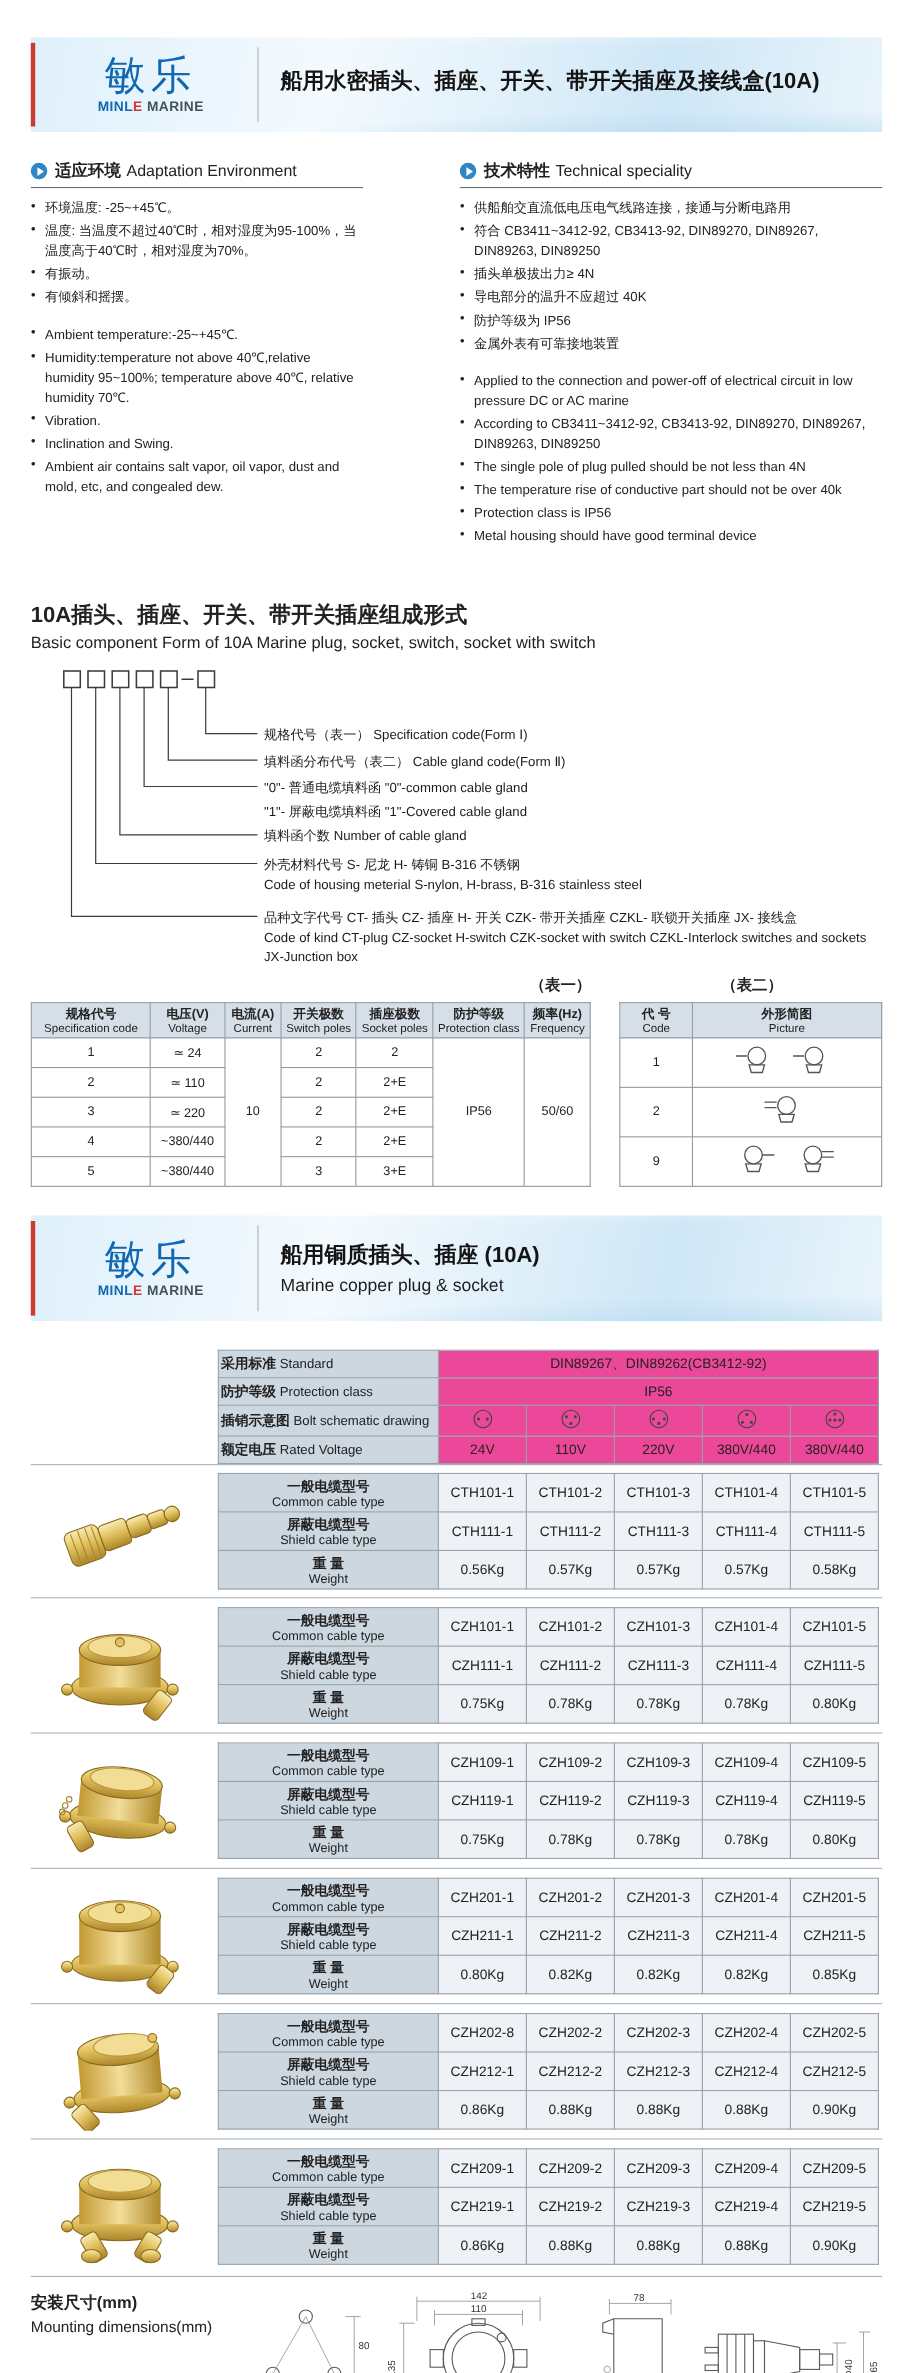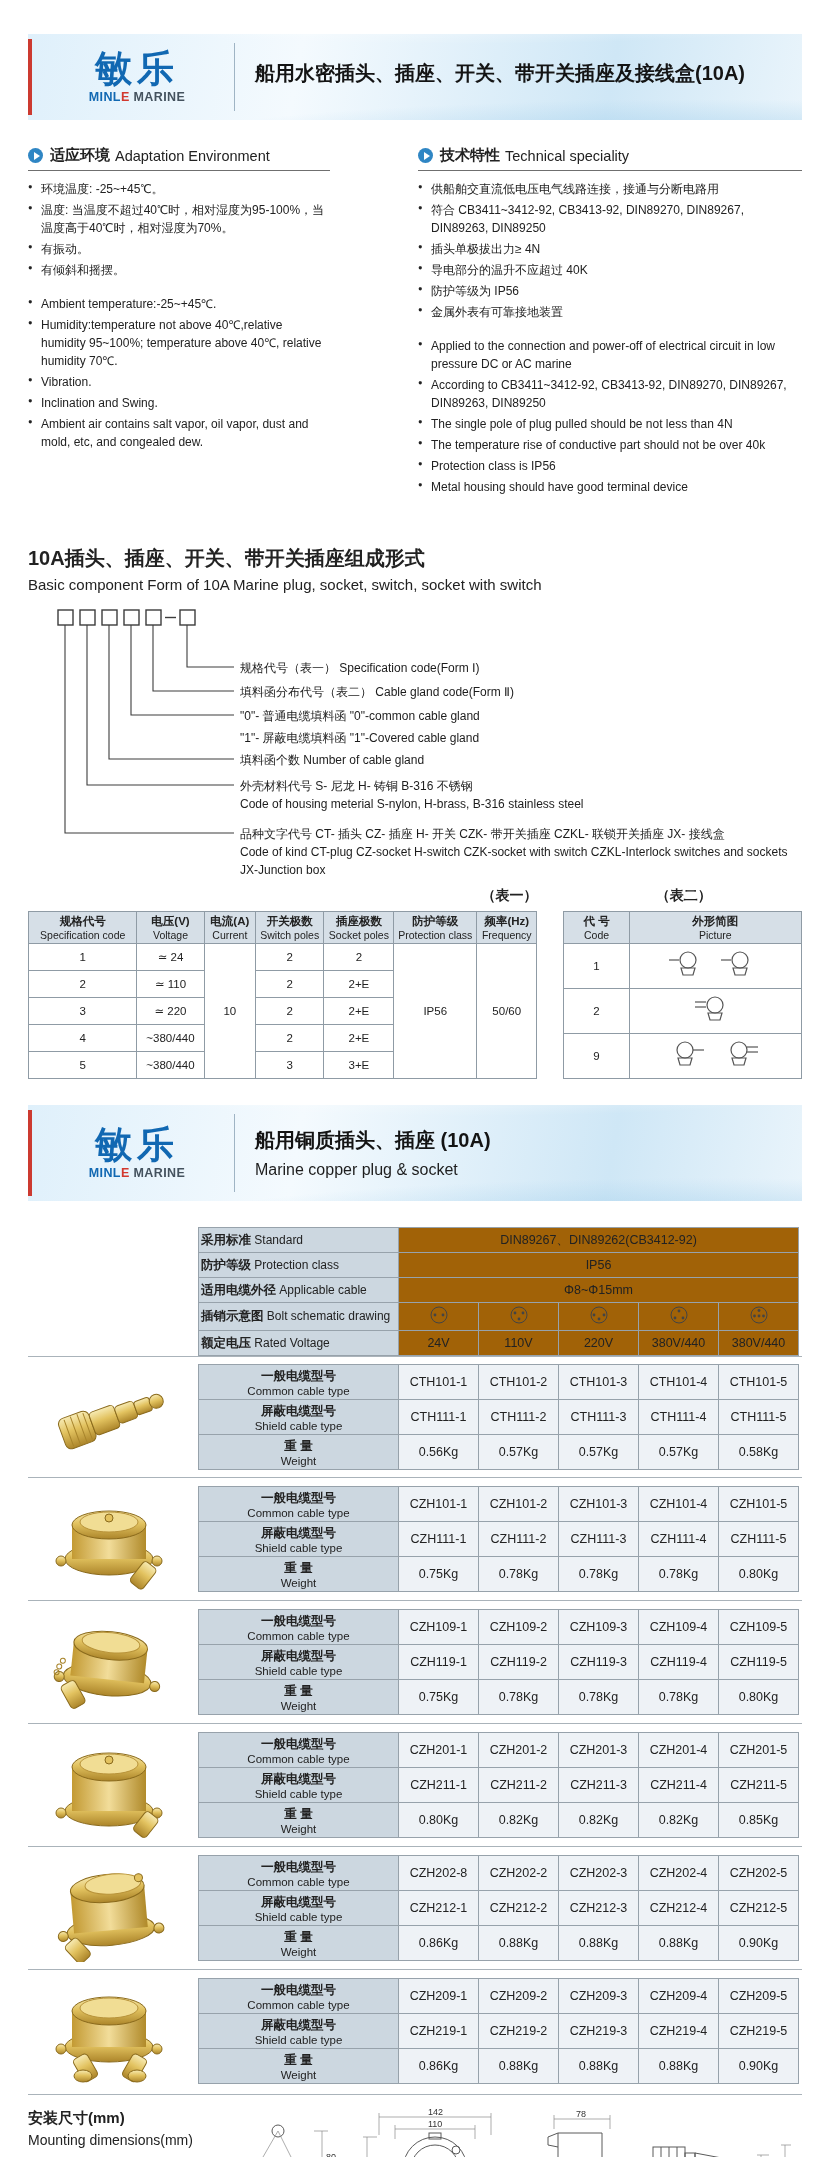--- a/index.html
+++ b/index.html
@@ -7,21 +7,21 @@
   .wrap{padding:0 28px;}
 
   
   .banner{position:relative;height:86px;margin:34px 28px 0;display:flex;align-items:center;
     background:
       radial-gradient(120% 90% at 88% 130%, rgba(140,195,230,.55), rgba(140,195,230,0) 60%),
       radial-gradient(100% 80% at 55% -40%, rgba(255,255,255,.95), rgba(255,255,255,0) 65%),
       linear-gradient(100deg,#dff0fb 0%,#f4fafe 35%,#cfe7f6 75%,#e9f4fb 100%);}
   .banner .stripe{position:absolute;left:0;top:5px;bottom:5px;width:4px;background:#cc3a30;}
   .logo{width:150px;text-align:center;margin-left:34px;flex:none;}
-  .logo-cn{font-size:37px;font-weight:bold;color:#1168b2;letter-spacing:5px;line-height:1;}
+  .logo-cn{font-size:37px;font-weight:normal;color:#1168b2;letter-spacing:5px;line-height:1;}
   .logo-sub{font-size:12.5px;font-weight:bold;margin-top:3px;letter-spacing:.4px;}
   .lg-b{color:#1168b2;}.lg-r{color:#d2382e;}.lg-g{color:#44525e;}
   .bdiv{width:1px;align-self:stretch;margin:9px 20px 9px 22px;background:#9fb4c4;flex:none;}
   .btitle-cn{font-size:20px;font-weight:bold;color:#141414;margin-bottom:7px;}
   .btitle-en{font-size:16px;color:#1d1d1d;}
 
   
   .cols{display:flex;margin-top:26px;}
   .col-l{width:302px;margin-right:88px;flex:none;}
   .col-r{flex:1;}
@@ -58,21 +58,21 @@
   
   .spec-section{margin-top:26px;}
   .toprow{display:flex;}
   .lspace{width:170px;flex:none;}
   table.ptable{border-collapse:collapse;text-align:center;}
   table.ptable td{border:1px solid #97a2ab;padding:2px;}
   td.lbl{background:#ccd7e0;}
   .lbl .cn{font-weight:bold;font-size:12.5px;}
   .lbl .en{font-size:11.5px;}
   td.val{background:#eef2f6;font-size:12.5px;height:30px;}
-  td.tval{background:#a16207;font-size:12.5px;height:20px;}
+  td.tval{background:#ec4899;font-size:12.5px;height:20px;}
   td.inl{background:#ccd7e0;font-size:12px;text-align:left;padding-left:6px;height:20px;}
   td.inl b{font-size:12.5px;}
   col.c-lbl{width:200px;} col.c-v{width:80px;}
   .pblock{display:flex;align-items:center;border-top:1px solid #aab3ba;padding:7px 0;margin-top:0;}
   .pblock:first-of-type{margin-top:10px;}
   .photo{width:170px;flex:none;display:flex;justify-content:center;align-items:center;}
 
   
   .mounting{border-top:1px solid #aab3ba;margin-top:2px;padding-top:14px;display:flex;align-items:flex-start;}
   .mtitle{width:190px;flex:none;}
@@ -359,24 +359,20 @@
       <tbody>
           <tr>
         <td class="inl"><b>采用标准</b> <span>Standard</span></td>
         <td class="tval" colspan="5">DIN89267、DIN89262(CB3412-92)</td>
       </tr>
       <tr>
         <td class="inl"><b>防护等级</b> <span>Protection class</span></td>
         <td class="tval" colspan="5">IP56</td>
       </tr>
       <tr>
-        <td class="inl"><b>适用电缆外径</b> <span>Applicable cable</span></td>
-        <td class="tval" colspan="5">Φ8~Φ15mm</td>
-      </tr>
-      <tr>
         <td class="inl"><b>插销示意图</b> <span>Bolt schematic drawing</span></td>
         <td class="tval"><svg width="20" height="20">
                 <circle cx="10" cy="10" r="8" fill="none" stroke="#444"></circle>
                 <circle cx="6" cy="10" r="1.4" fill="#444"></circle>
                 <circle cx="14" cy="10" r="1.4" fill="#444"></circle>
               </svg></td>
         <td class="tval"><svg width="20" height="20">
                 <circle cx="10" cy="10" r="8" fill="none" stroke="#444"></circle>
                 <circle cx="6" cy="8" r="1.4" fill="#444"></circle>
                 <circle cx="14" cy="8" r="1.4" fill="#444"></circle>

